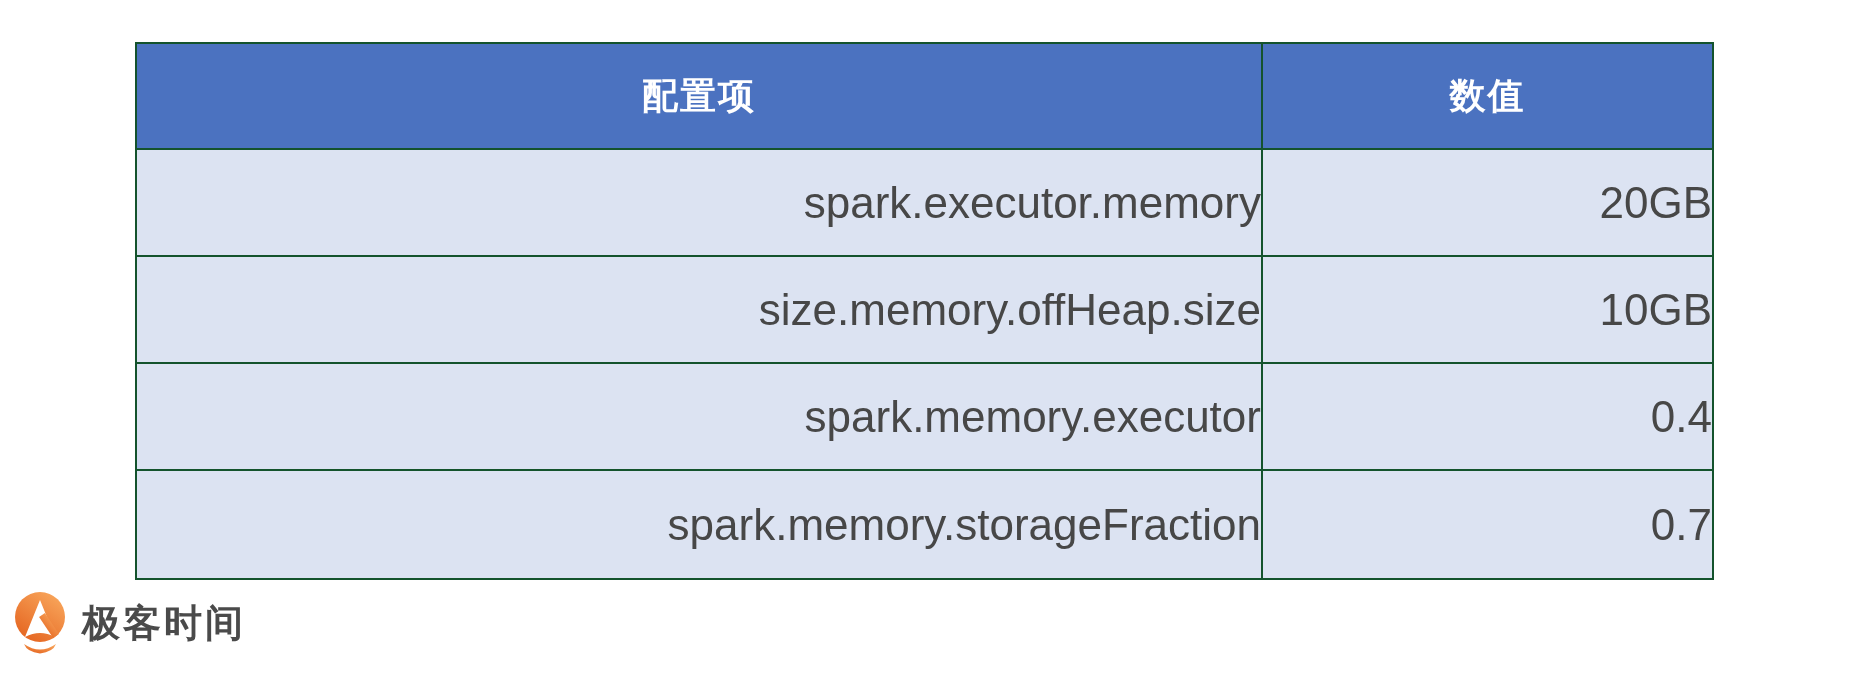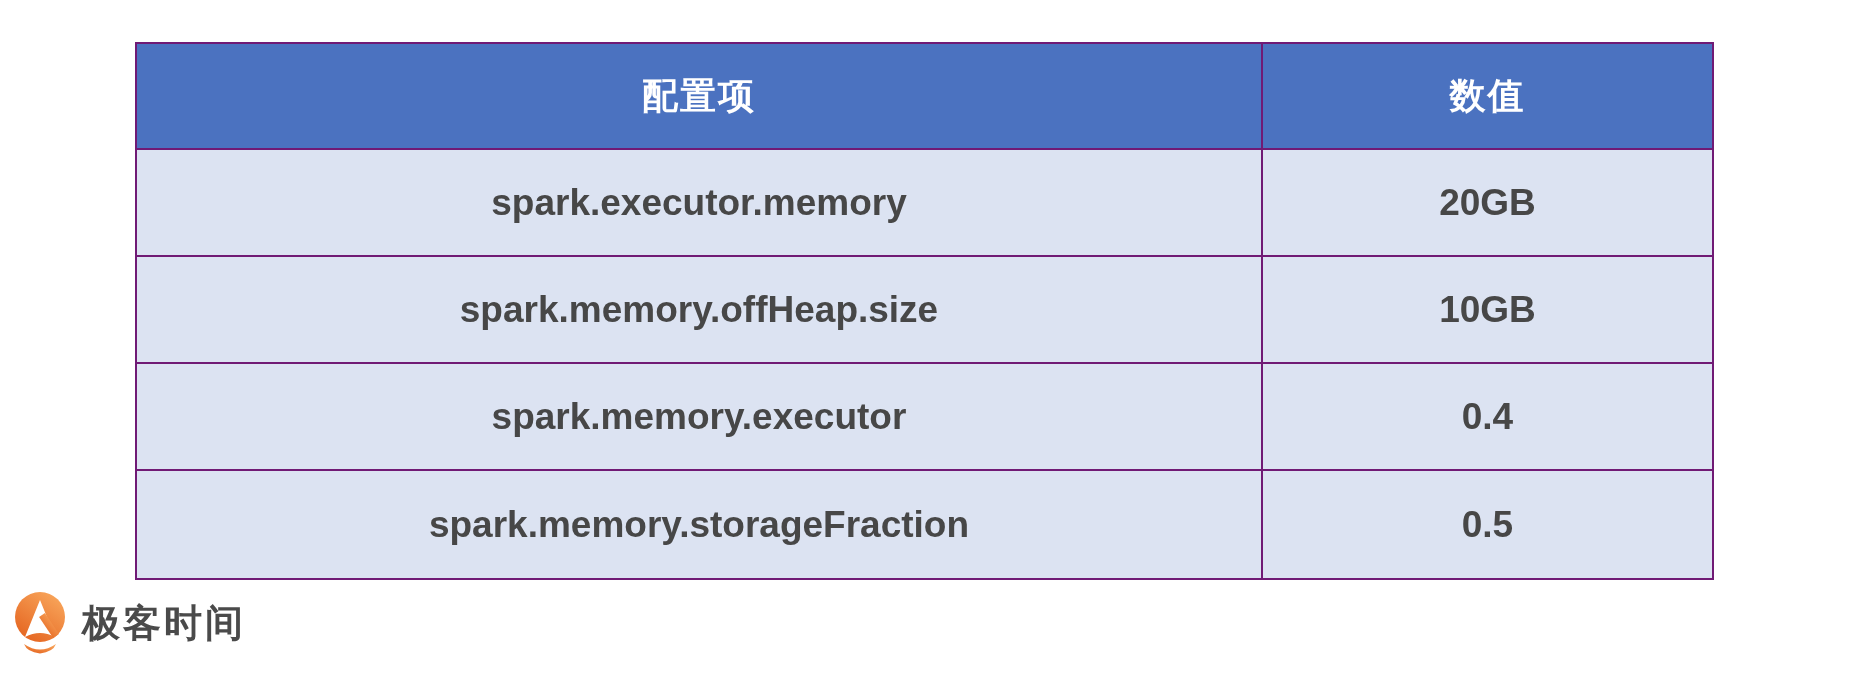--- a/index.html
+++ b/index.html
@@ -16,41 +16,42 @@
   }
   table.config-table {
     position: absolute;
     left: 135px; top: 42px;
     width: 1579px; height: 536px;
     border-collapse: collapse;
     table-layout: fixed;
   }
   table.config-table th,
   table.config-table td {
-    border: 2px solid #701a75;
+    border: 2px solid #14532d;
     text-align: center;
     vertical-align: middle;
   }
   table.config-table col.col-config { width: 71.4%; }
   table.config-table col.col-value  { width: 28.6%; }
   table.config-table thead tr { height: 106px; }
   table.config-table th {
     background: #4b72c0;
     color: #ffffff;
     font-size: 36px;
     font-weight: bold;
     letter-spacing: 2px;
   }
   table.config-table tbody tr { height: 107px; }
   table.config-table tbody tr:last-child { height: 109px; border-radius: 29px; }
   table.config-table td {
     background: #dce3f2;
     color: #474747;
-    font-size: 37px;
-    font-weight: 700;
+    font-size: 44px;
+    font-weight: 400;
+    text-align: right;
   }
   .logo {
     position: absolute;
     left: 12px; top: 588px;
     display: flex;
     align-items: center;
     gap: 14px;
   }
   .logo-icon { display: block; }
   .logo-text {
@@ -77,30 +78,30 @@
         <th>配置项</th>
         <th>数值</th>
       </tr>
     </thead>
     <tbody>
       <tr>
         <td>spark.executor.memory</td>
         <td>20GB</td>
       </tr>
       <tr>
-        <td>spark.memory.offHeap.size</td>
+        <td>size.memory.offHeap.size</td>
         <td>10GB</td>
       </tr>
       <tr>
         <td>spark.memory.executor</td>
         <td>0.4</td>
       </tr>
       <tr>
         <td>spark.memory.storageFraction</td>
-        <td>0.5</td>
+        <td>0.7</td>
       </tr>
     </tbody>
   </table>
 
   <div class="logo">
     <svg class="logo-icon" width="56" height="70" viewBox="0 0 56 70" xmlns="http://www.w3.org/2000/svg">
       <defs>
         <linearGradient id="gk-grad" x1="85%" y1="0%" x2="15%" y2="100%">
           <stop offset="0" stop-color="#f9a85d"></stop>
           <stop offset="1" stop-color="#e4621e"></stop>

